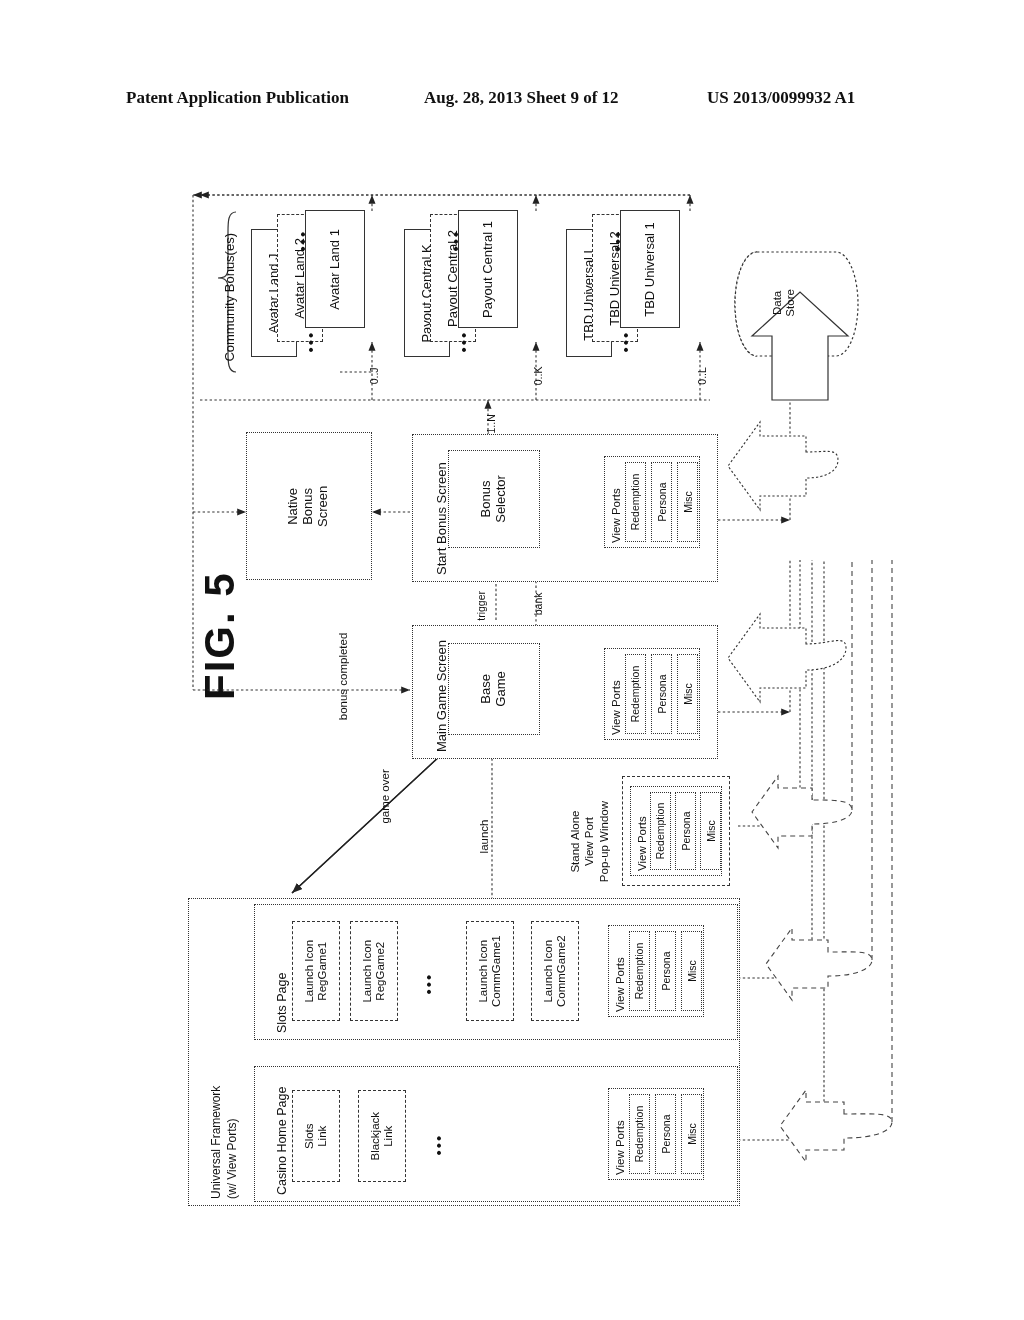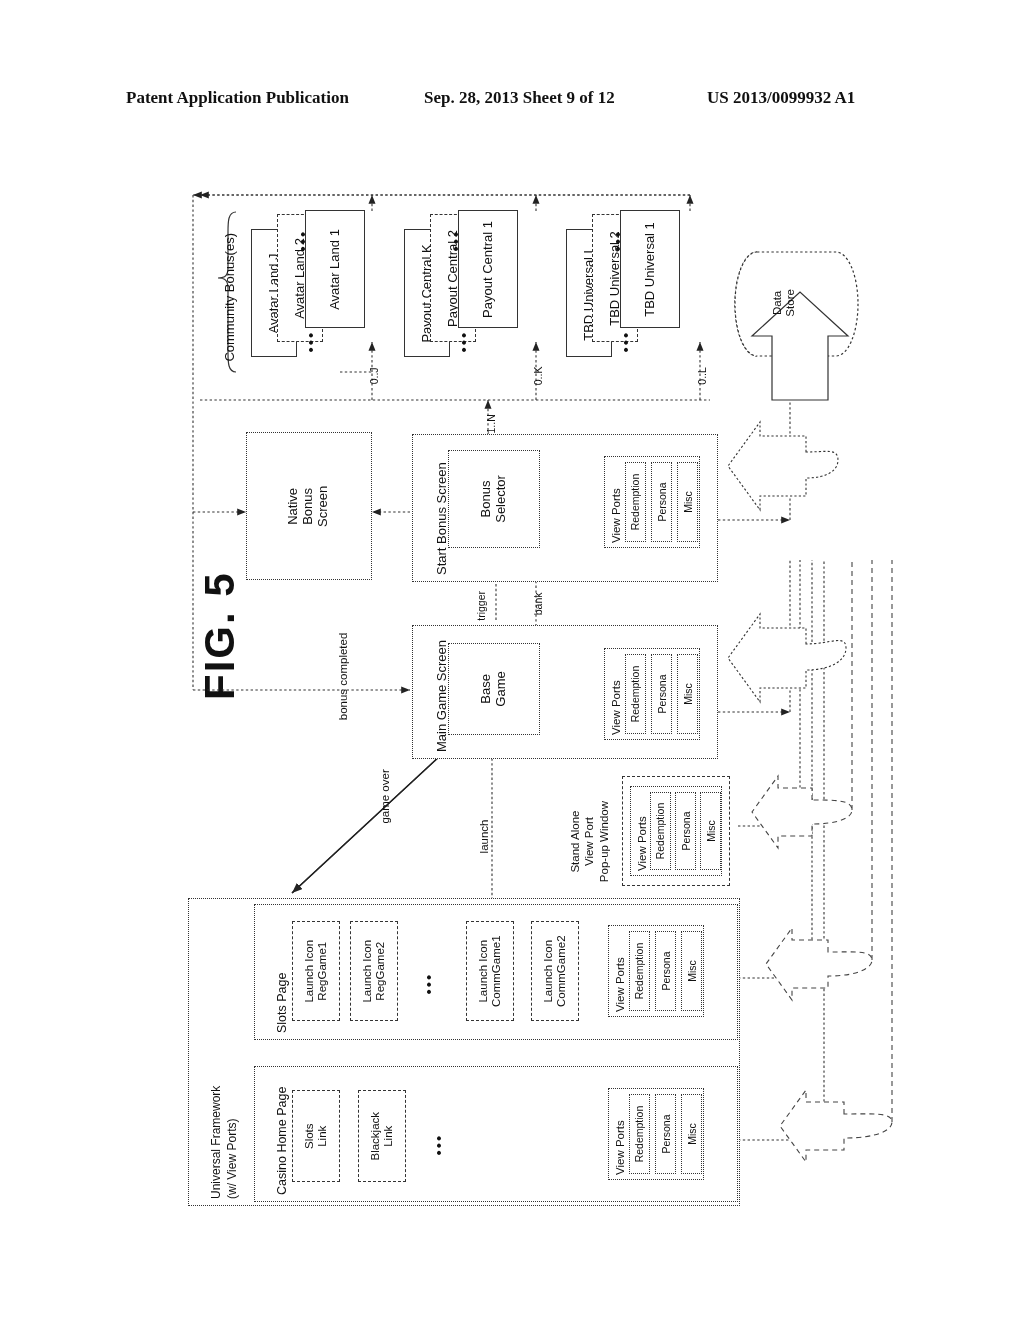--- a/index.html
+++ b/index.html
@@ -47,21 +47,21 @@
 
   svg.lines{position:absolute;left:0;top:0;width:1024px;height:1320px;
             pointer-events:none;}
   .dots{position:absolute;font-size:15px;letter-spacing:2px;color:#111;}
 </style>
 </head>
 <body>
 
 <div class="hdr">
   <span class="h1">Patent Application Publication</span>
-  <span class="h2">Sep. 28, 2013  Sheet 9 of 12</span>
+  <span class="h2">Aug. 28, 2013  Sheet 9 of 12</span>
   <span class="h3">US 2013/0099932 A1</span>
 </div>
 
 <div class="figlabel">FIG. 5</div>
 
 <svg class="lines" viewBox="0 0 1024 1320">
   <defs>
     <marker id="ar" markerWidth="9" markerHeight="9" refX="8" refY="3.2" orient="auto">
       <path d="M0,0 L8,3.2 L0,6.4 z" fill="#222"></path>
     </marker>

